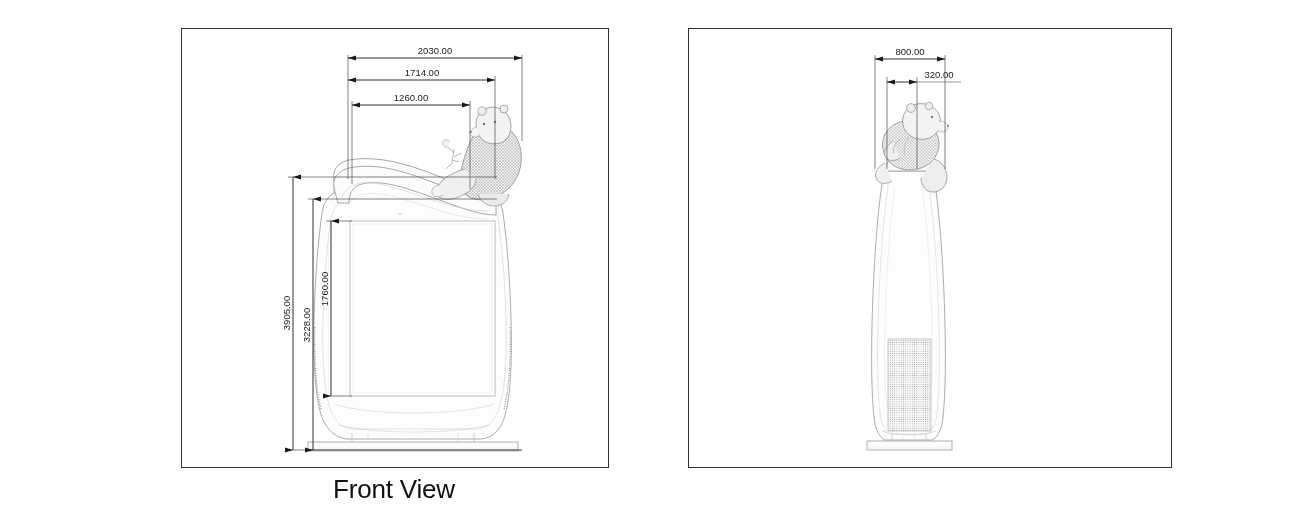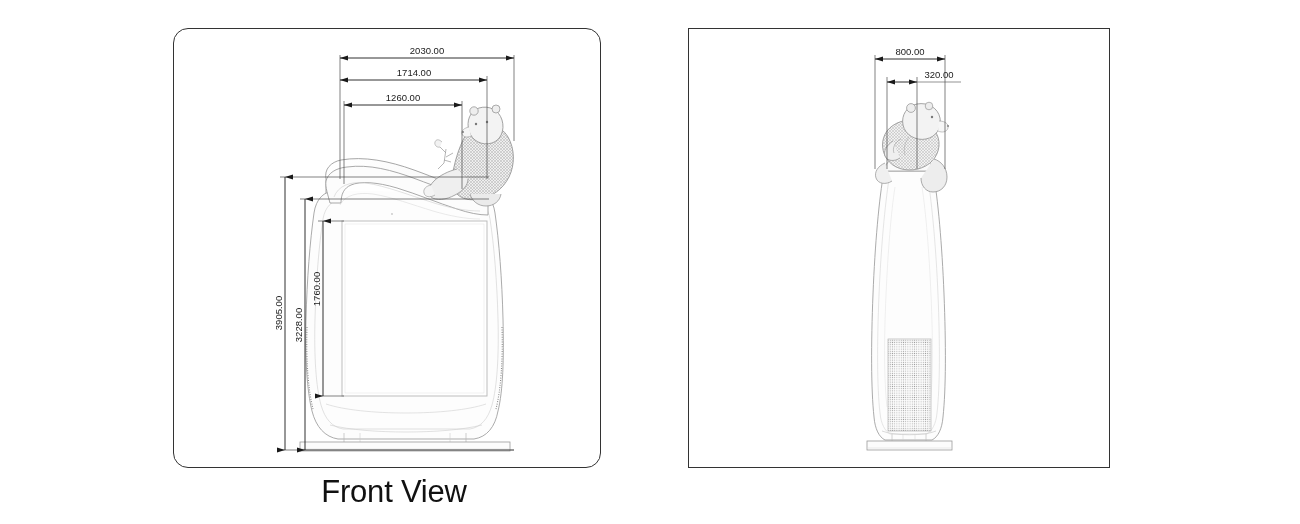--- a/index.html
+++ b/index.html
@@ -21,37 +21,36 @@
     height: 524px;
     background: #ffffff;
   }
   .view-panel {
     position: absolute;
     box-sizing: border-box;
     border: 1.5px solid #333333;
     background: #ffffff;
   }
   #front-panel {
-    left: 173px;
+    left: 181px;
     top: 28px;
     width: 428px;
     height: 440px;
-    border-radius: 15px;
   }
   #side-panel {
     left: 688px;
     top: 28px;
-    width: 422px;
+    width: 484px;
     height: 440px;
     padding-left: 38px;
   }
   .view-caption {
     position: absolute;
     font-family: "Liberation Sans", sans-serif;
-    font-size: 31px;
+    font-size: 26px;
     font-weight: 400;
     color: #111111;
     letter-spacing: -0.2px;
     white-space: nowrap;
   }
   #front-caption {
     left: 180px;
     top: 474px;
     width: 428px;
     text-align: center;

